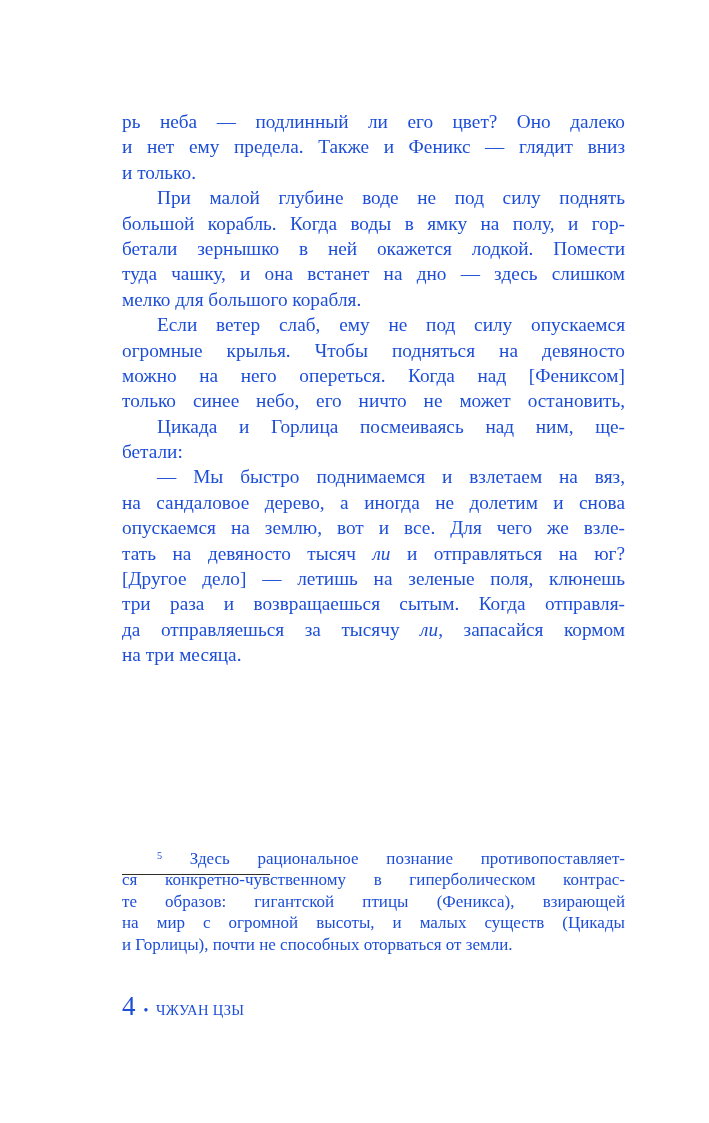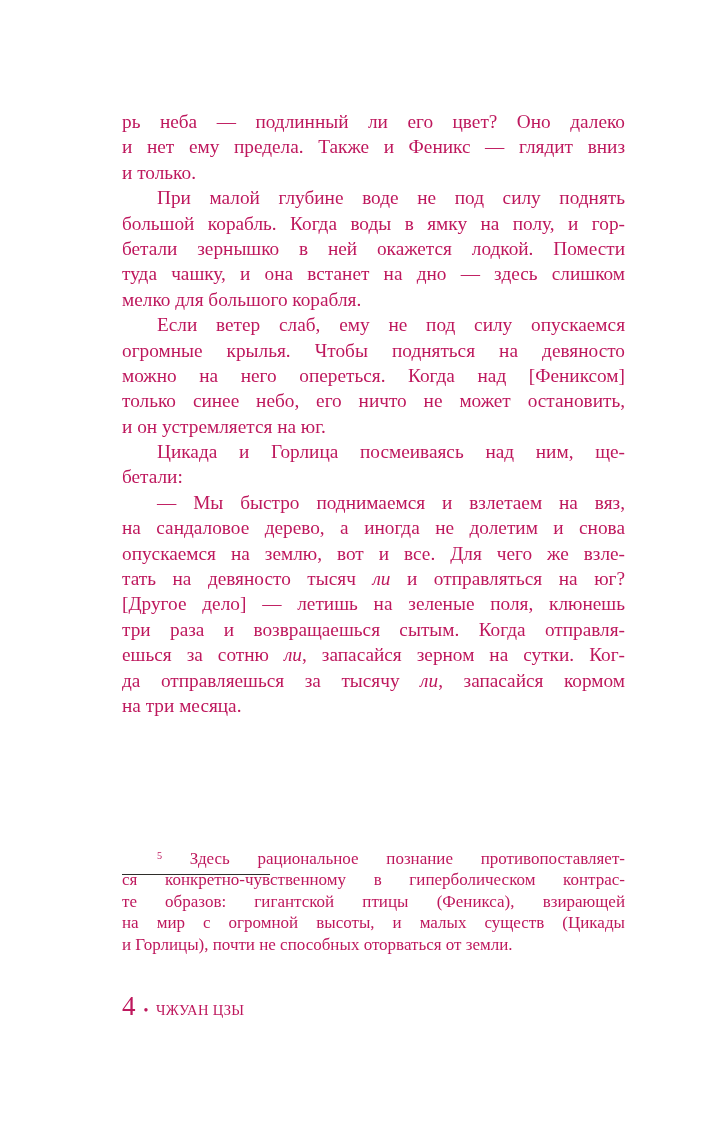--- a/index.html
+++ b/index.html
@@ -1,21 +1,21 @@
 <!DOCTYPE html>
 <html><head>
 <meta charset="utf-8">
 <style>
   html,body { margin:0; padding:0; background:#e8e8e8; }
   .page {
     position:relative;
     width:709px; height:1123px;
     background:#ffffff;
     font-family:"Liberation Serif","DejaVu Serif",serif;
-    color:#be185d;
+    color:#1d4ed8;
     overflow:hidden;
   }
   .body-text {
     position:absolute;
     left:122px; top:109px; width:503px;
     font-size:19.3px;
     line-height:25.4px;
   }
   .line {
     height:25.4px;
@@ -79,34 +79,32 @@
         <div class="line">большой корабль. Когда воды в ямку на полу, и гор-</div>
         <div class="line">бетали зернышко в ней окажется лодкой. Помести</div>
         <div class="line">туда чашку, и она встанет на дно — здесь слишком</div>
         <div class="line last">мелко для большого корабля.</div>
       </div>
       <div>
         <div class="line indent">Если ветер слаб, ему не под силу опускаемся</div>
         <div class="line">огромные крылья. Чтобы подняться на девяносто</div>
         <div class="line">можно на него опереться. Когда над [Фениксом]</div>
         <div class="line">только синее небо, его ничто не может остановить,</div>
-        <div class="line last">и он устремляется на юг.</div>
       </div>
       <div>
         <div class="line indent">Цикада и Горлица посмеиваясь над ним, ще-</div>
         <div class="line last">бетали:</div>
       </div>
       <div>
         <div class="line indent">— Мы быстро поднимаемся и взлетаем на вяз,</div>
         <div class="line">на сандаловое дерево, а иногда не долетим и снова</div>
         <div class="line">опускаемся на землю, вот и все. Для чего же взле-</div>
         <div class="line">тать на девяносто тысяч <em>ли</em> и отправляться на юг?</div>
         <div class="line">[Другое дело] — летишь на зеленые поля, клюнешь</div>
         <div class="line">три раза и возвращаешься сытым. Когда отправля-</div>
-        <div class="line">ешься за сотню <em>ли</em>, запасайся зерном на сутки. Ког-</div>
         <div class="line">да отправляешься за тысячу <em>ли</em>, запасайся кормом</div>
         <div class="line last">на три месяца.</div>
       </div>
     </div>
 
   <div class="footnote-sep"></div>
 
   <div class="footnote" id="footnote">
       <div class="line indent"><sup>5</sup> Здесь рациональное познание противопоставляет-</div>
       <div class="line">ся конкретно-чувственному в гиперболическом контрас-</div>

